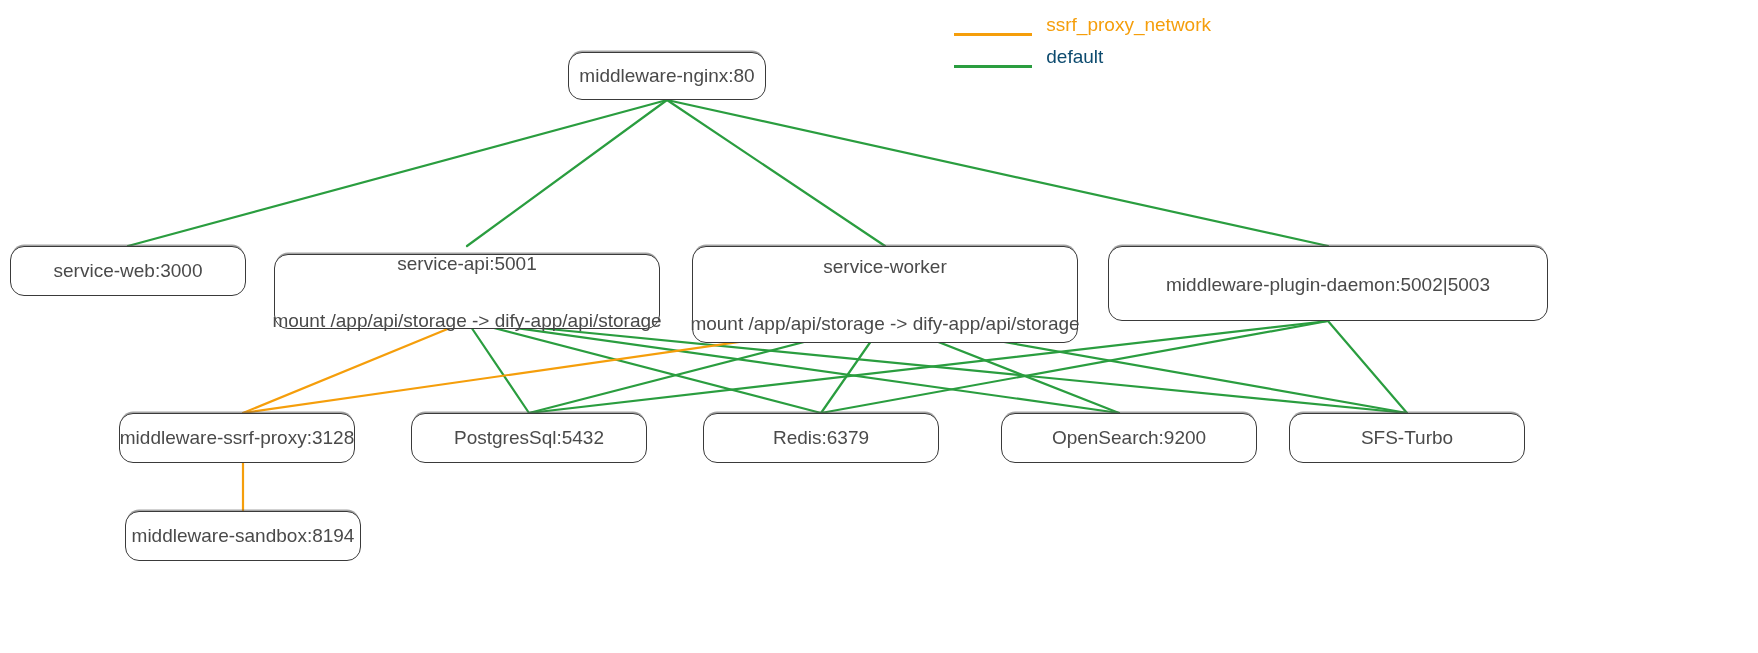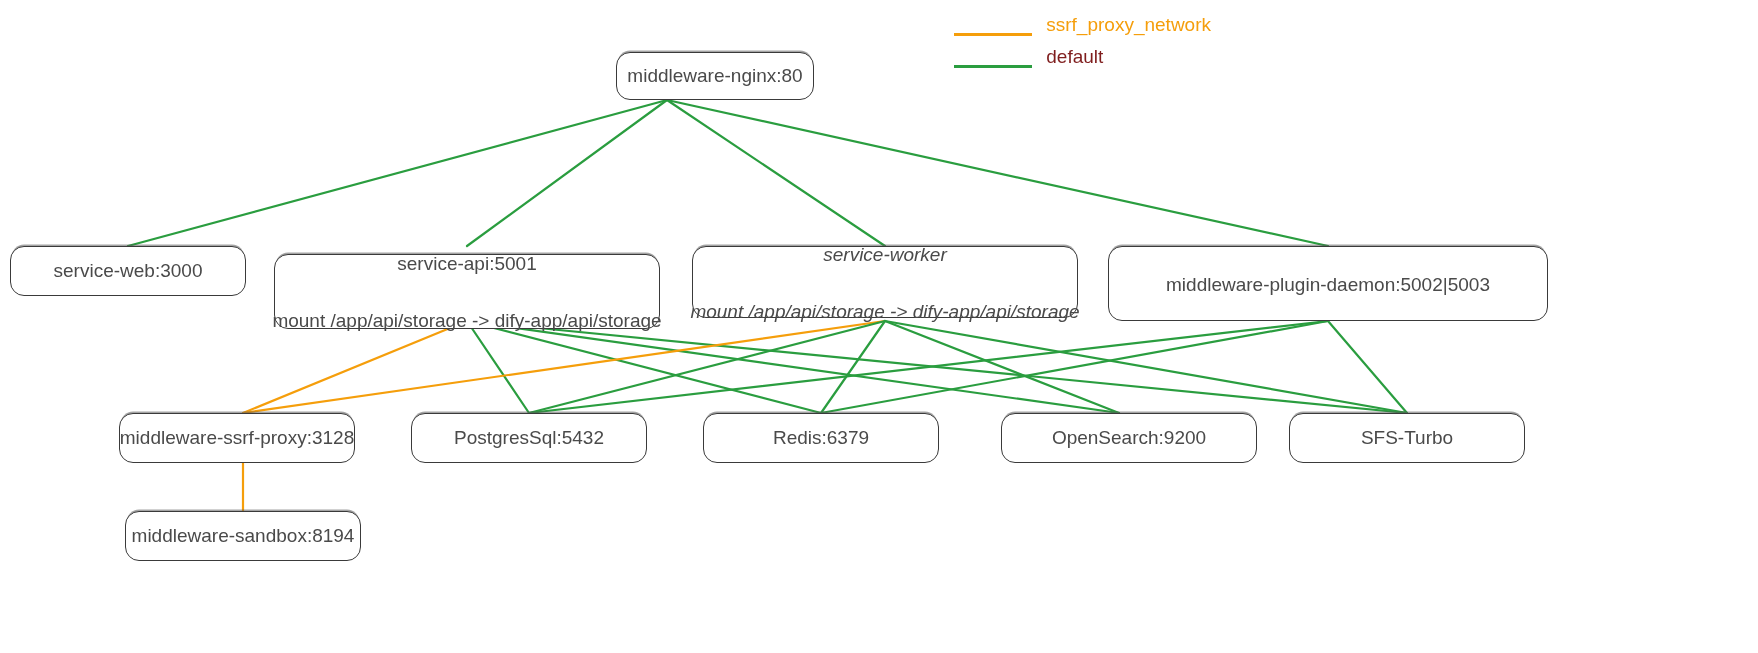--- a/index.html
+++ b/index.html
@@ -94,31 +94,31 @@
       <line x1="885" y1="321" x2="821" y2="413" stroke="#2a9d3f" stroke-width="2.2" stroke-linecap="round"></line>
       <line x1="885" y1="321" x2="1119" y2="413" stroke="#2a9d3f" stroke-width="2.2" stroke-linecap="round"></line>
       <line x1="885" y1="321" x2="1407" y2="413" stroke="#2a9d3f" stroke-width="2.2" stroke-linecap="round"></line>
       <line x1="1328" y1="321" x2="529" y2="413" stroke="#2a9d3f" stroke-width="2.2" stroke-linecap="round"></line>
       <line x1="1328" y1="321" x2="821" y2="413" stroke="#2a9d3f" stroke-width="2.2" stroke-linecap="round"></line>
       <line x1="1328" y1="321" x2="1407" y2="413" stroke="#2a9d3f" stroke-width="2.2" stroke-linecap="round"></line>
       <line x1="243" y1="463" x2="243" y2="511" stroke="#f59e0b" stroke-width="2.2" stroke-linecap="round"></line>
     </svg>
 
   <div id="node-layer">
-      <div class="node" style="left: 568px; top: 52px; width: 198px; height: 48px; margin-left: 48px;">
+      <div class="node" style="left: 568px; top: 52px; width: 198px; height: 48px;">
         <div class="node-title">middleware-nginx:80</div>
       </div>
       <div class="node" style="left: 10px; top: 246px; width: 236px; height: 50px;">
         <div class="node-title">service-web:3000</div>
       </div>
       <div class="node two-line" style="left: 274px; top: 254px; width: 386px; height: 75px;">
         <div class="node-title">service-api:5001</div>
         <div class="node-sub">mount /app/api/storage -&gt; dify-app/api/storage</div>
       </div>
-      <div class="node two-line" style="left: 692px; top: 246px; width: 386px; height: 72px; font-style: italic;">
+      <div class="node two-line" style="left: 692px; top: 246px; width: 386px; height: 97px;">
         <div class="node-title">service-worker</div>
         <div class="node-sub">mount /app/api/storage -&gt; dify-app/api/storage</div>
       </div>
       <div class="node two-line" style="left: 1108px; top: 246px; width: 440px; height: 75px;">
         <div class="node-title">middleware-plugin-daemon:5002|5003</div>
       </div>
       <div class="node" style="left: 119px; top: 413px; width: 236px; height: 50px;">
         <div class="node-title">middleware-ssrf-proxy:3128</div>
       </div>
       <div class="node" style="left: 411px; top: 413px; width: 236px; height: 50px;">
@@ -138,17 +138,17 @@
       </div>
     </div>
 
   <div id="legend" style="right: 547px; top: 4px;">
       <div class="legend-row">
         <span class="legend-swatch" style="border-top-color: rgb(245, 158, 11);"></span>
         <span class="legend-label" style="color: rgb(245, 158, 11);">ssrf_proxy_network</span>
       </div>
       <div class="legend-row">
         <span class="legend-swatch" style="border-top-color: rgb(42, 157, 63);"></span>
-        <span class="legend-label" style="color: #7f1d1d;">default</span>
+        <span class="legend-label" style="color: #0c4a6e;">default</span>
       </div>
     </div>
 
 </div>
 
 </body></html>

